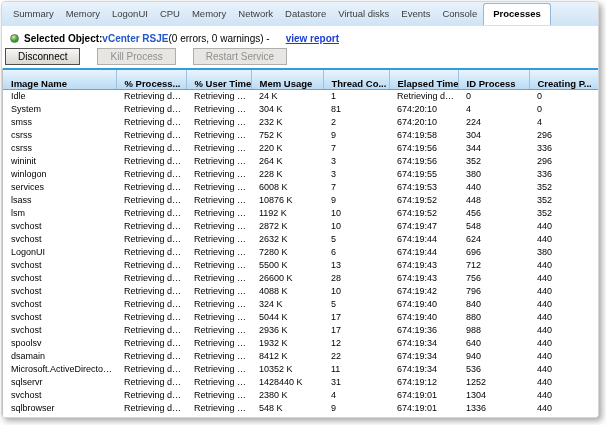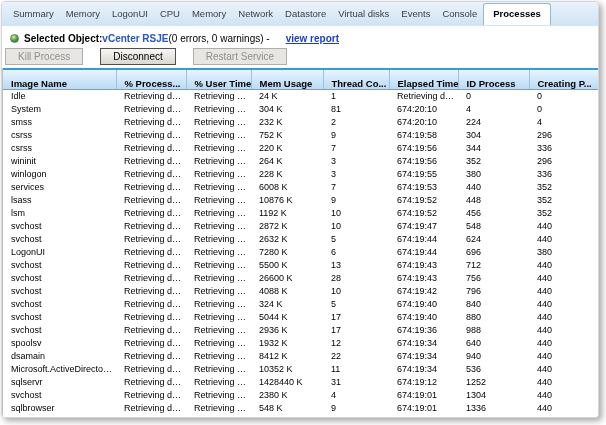--- a/index.html
+++ b/index.html
@@ -62,22 +62,22 @@
 
   <div class="status-line">
     <span class="green-ball"></span>
     <span class="bold">Selected Object:</span>
     <span class="bold objname">vCenter RSJE</span>
     <span class="detail">(0 errors, 0 warnings) -</span>
     <a class="link">view report</a>
   </div>
 
   <div class="toolbar">
+    <button class="btn">Disconnect</button>
     <button class="btn" disabled="">Kill Process</button>
-    <button class="btn">Disconnect</button>
     <button class="btn" disabled="">Restart Service</button>
   </div>
 
   <div class="gridwrap">
     <table>
       <colgroup>
         <col style="width:113px">
           <col style="width:70px">
           <col style="width:65px">
         <col style="width:72px">

